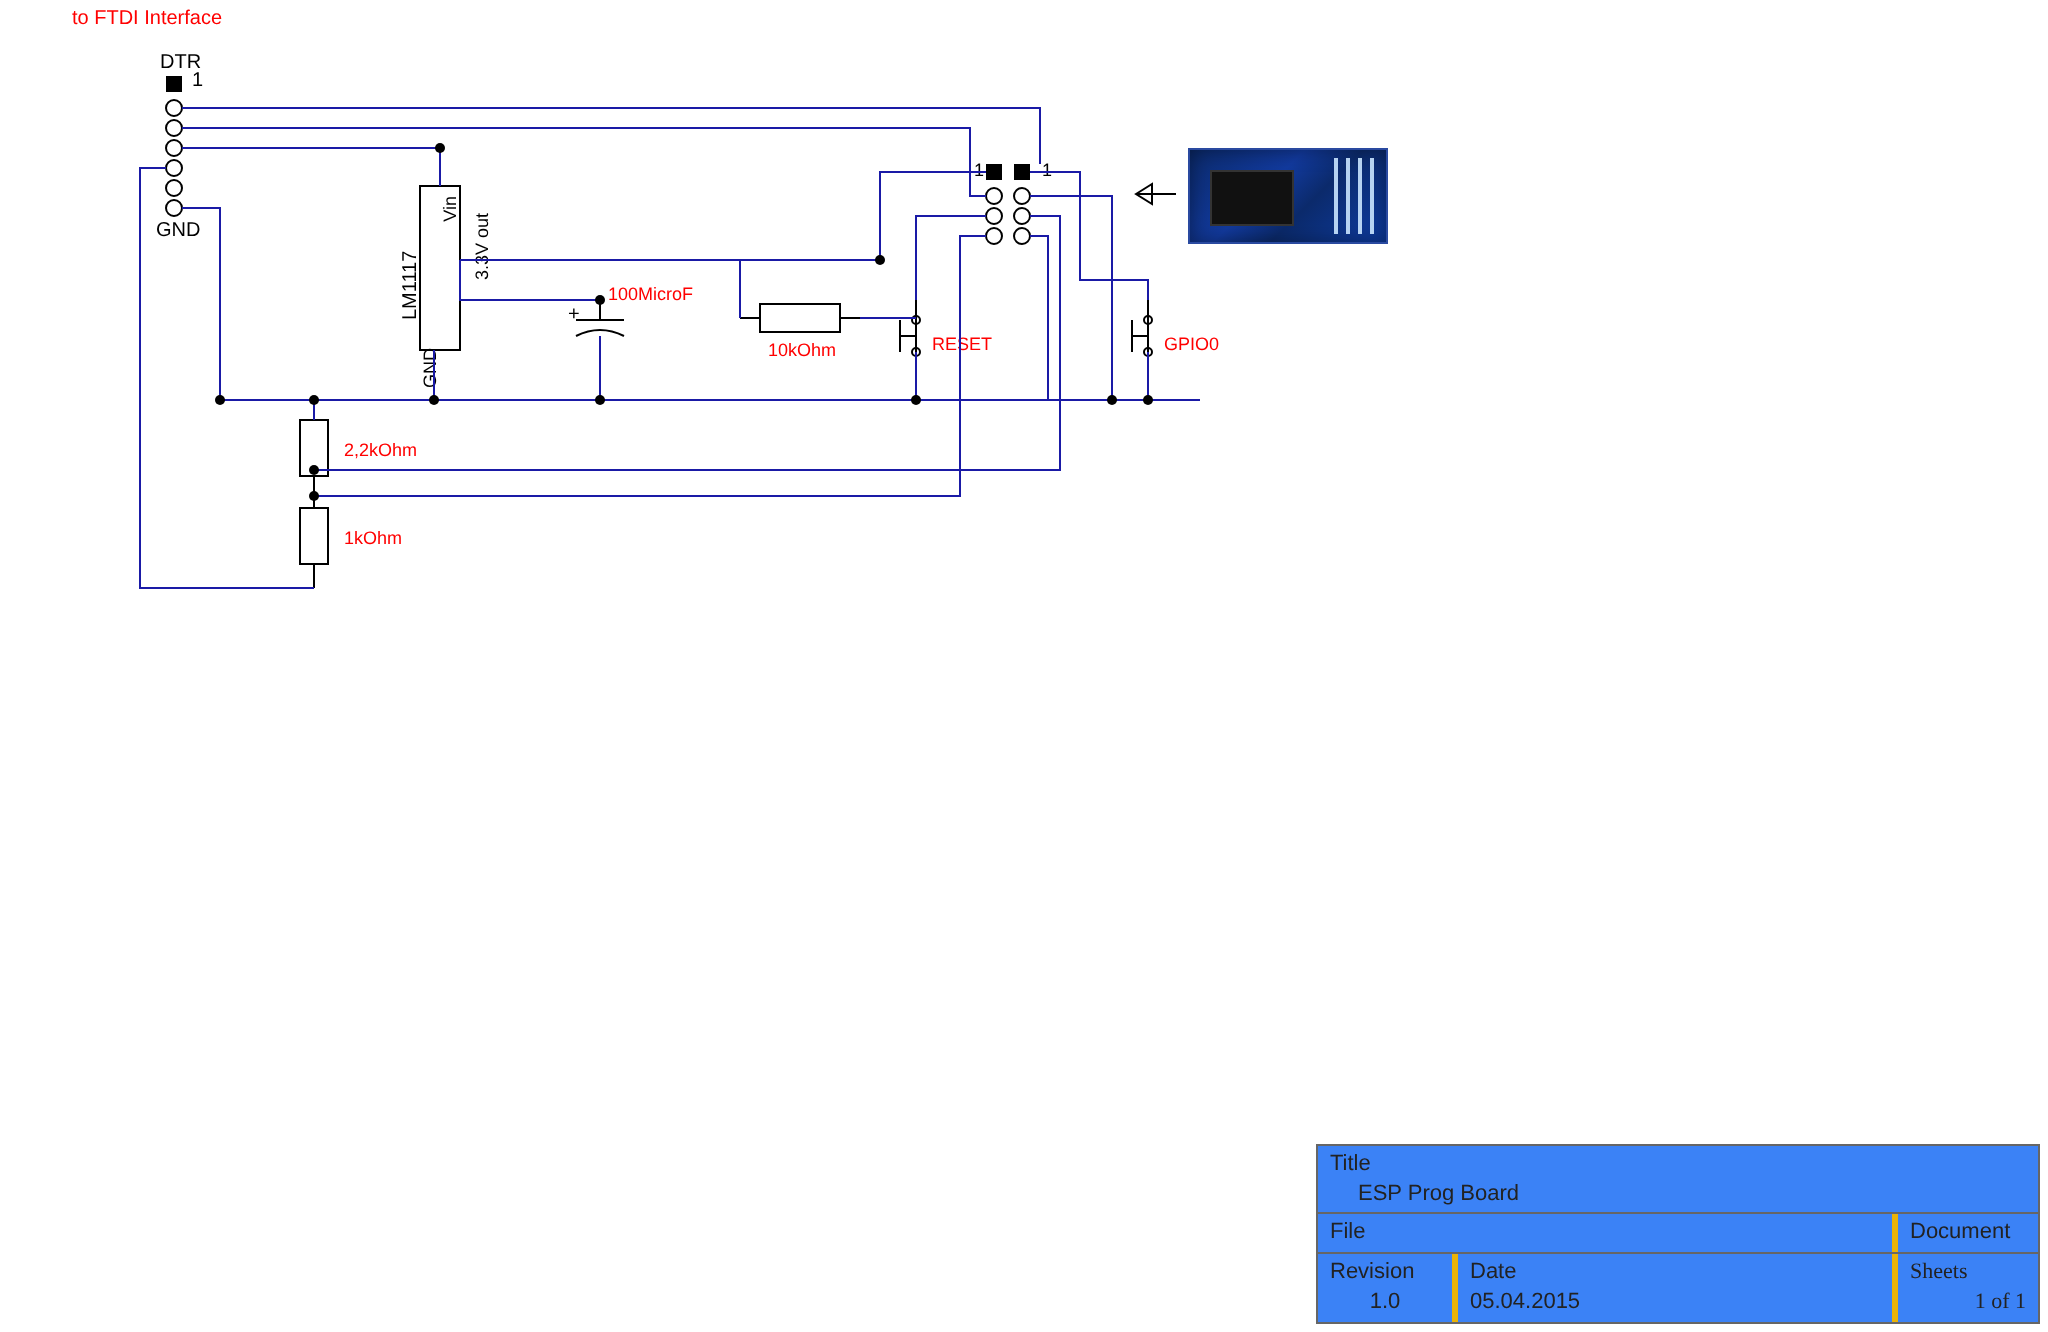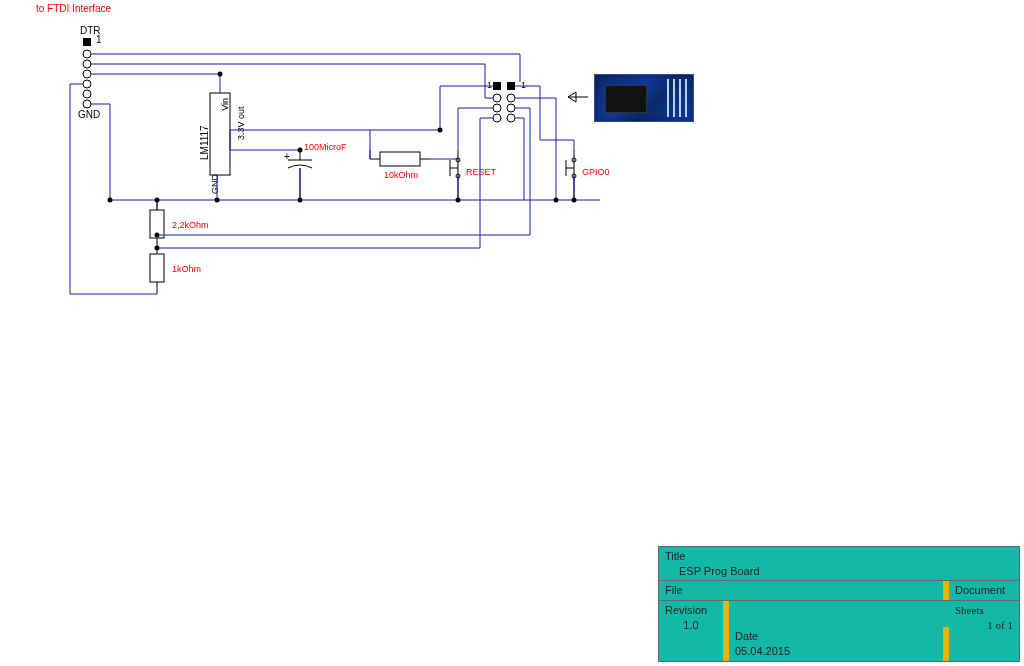--- a/index.html
+++ b/index.html
@@ -22,36 +22,36 @@
 
   
   .title-block {
     position: absolute;
     right: 4px;
     bottom: 4px;
     width: 360px;
     border: 1px solid #666;
     font-size: 11px;
     color: #222;
-    background: #14b8a6;
+    background: #3b82f6;
   }
   .tb-row { display: flex; border-top: 1px solid #666; }
   .tb-row:first-child { border-top: none; }
   .tb-cell {
     padding: 2px 6px 2px 6px;
     box-sizing: border-box;
-    border-right: 6px solid #eab308;
+    border-right: 3px solid #eab308;
     flex: 1 1 auto;
     line-height: 1.35;
   }
   .tb-cell:last-child { border-right: none; }
   .tb-head { font-weight: normal; color:#222; }
   .tb-val { padding-left: 14px; }
   .w-rev  { flex: 0 0 70px; }
-  .w-date { flex: 1 1 auto; margin-top: 26px; }
+  .w-date { flex: 1 1 auto; }
   .w-sheet{ flex: 0 0 70px; font-family: Liberation Serif, serif; }
   .w-file { flex: 1 1 auto; }
   .w-doc  { flex: 0 0 70px; }
 
   
   .esp-module {
     position: absolute;
     left: 594px;
     top: 74px;
     width: 98px;

